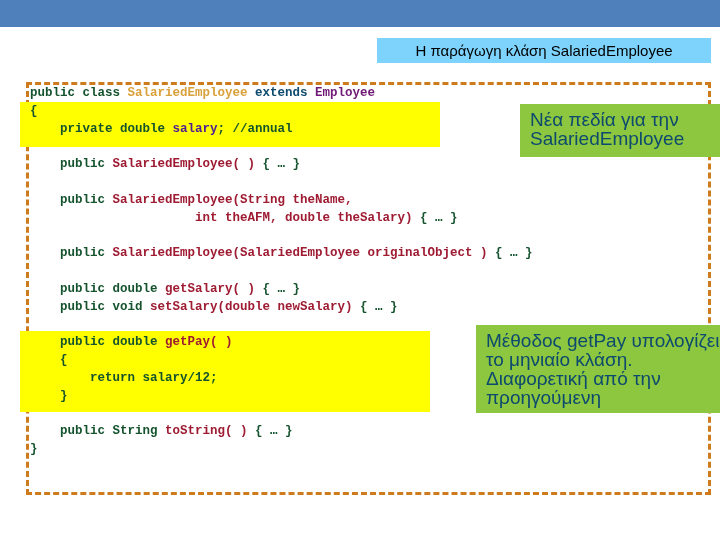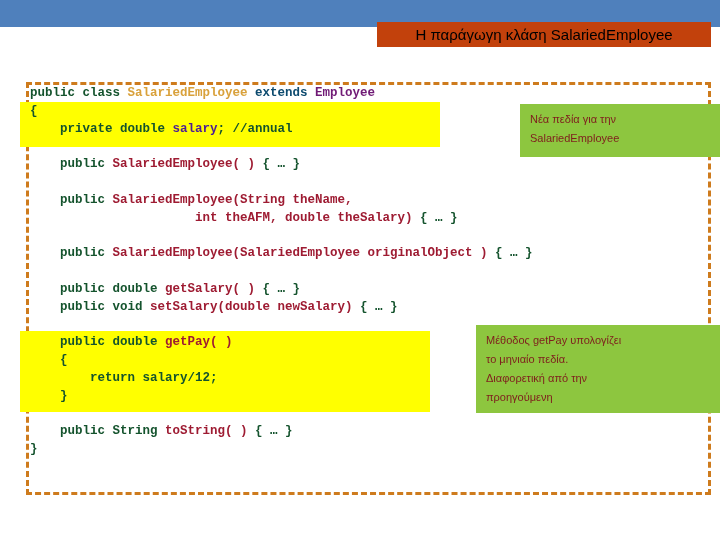--- a/index.html
+++ b/index.html
@@ -22,24 +22,24 @@
     top: 0;
     width: 720px;
     height: 27px;
     background: #4F80BC;
   }
 
   
   #slide-title {
     position: absolute;
     left: 377px;
-    top: 22px;
+    top: 38px;
     width: 334px;
     height: 25px;
-    background: #c2410c;
+    background: #7dd3fc;
     color: #000000;
     font-size: 15px;
     line-height: 25px;
     text-align: center;
     white-space: nowrap;
     overflow: hidden;
   }
 
   
   #code-frame {
@@ -68,22 +68,22 @@
     top: 331px;
     width: 410px;
     height: 81px;
   }
 
   
   .callout {
     position: absolute;
     background: #8DC козBE;
     background: #8DC63F;
-    color: #7f1d1d;
-    font-size: 11px;
+    color: #0c4a6e;
+    font-size: 19px;
     line-height: 19px;
     padding: 6px 0 6px 10px;
     box-sizing: border-box;
     white-space: pre-line;
   }
   #callout-fields {
     left: 520px;
     top: 104px;
     width: 200px;
     height: 53px;
@@ -132,15 +132,15 @@
 <div class="highlight" id="highlight-field"></div>
 
 <div class="highlight" id="highlight-getpay"></div>
 
 <div id="code"><span class="ln"><span class="t-plain">public class </span><span class="t-cls">SalariedEmployee</span><span class="t-kw"> extends </span><span class="t-base">Employee</span></span><span class="ln"><span class="t-plain">{</span></span><span class="ln"><span class="t-plain">    private double </span><span class="t-field">salary</span><span class="t-plain">; //annual</span></span><span class="ln"><span class="t-plain"> </span></span><span class="ln"><span class="t-plain">    public </span><span class="t-meth">SalariedEmployee( )</span><span class="t-plain"> { … }</span></span><span class="ln"><span class="t-plain"> </span></span><span class="ln"><span class="t-plain">    public </span><span class="t-meth">SalariedEmployee(String theName,</span></span><span class="ln"><span class="t-plain">                      </span><span class="t-meth">int theAFM, double theSalary)</span><span class="t-plain"> { … }</span></span><span class="ln"><span class="t-plain"> </span></span><span class="ln"><span class="t-plain">    public </span><span class="t-meth">SalariedEmployee(SalariedEmployee originalObject )</span><span class="t-plain"> { … }</span></span><span class="ln"><span class="t-plain"> </span></span><span class="ln"><span class="t-plain">    public double </span><span class="t-meth">getSalary( )</span><span class="t-plain"> { … }</span></span><span class="ln"><span class="t-plain">    public void </span><span class="t-meth">setSalary(double newSalary)</span><span class="t-plain"> { … }</span></span><span class="ln"><span class="t-plain"> </span></span><span class="ln"><span class="t-plain">    public double </span><span class="t-meth">getPay( )</span></span><span class="ln"><span class="t-plain">    {</span></span><span class="ln"><span class="t-plain">        return salary/12;</span></span><span class="ln"><span class="t-plain">    }</span></span><span class="ln"><span class="t-plain"> </span></span><span class="ln"><span class="t-plain">    public String </span><span class="t-meth">toString( )</span><span class="t-plain"> { … }</span></span><span class="ln"><span class="t-plain">}</span></span></div>
 
 <div class="callout" id="callout-fields">Νέα πεδία για την
 SalariedEmployee</div>
 
 <div class="callout" id="callout-getpay">Μέθοδος getPay υπολογίζει
-το μηνιαίο πεδία.
+το μηνιαίο κλάση.
 Διαφορετική από την
 προηγούμενη</div>
 
 </body></html>

